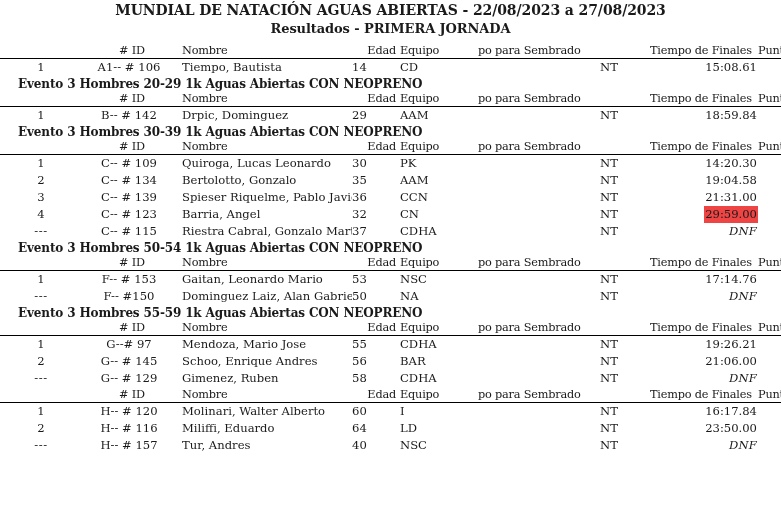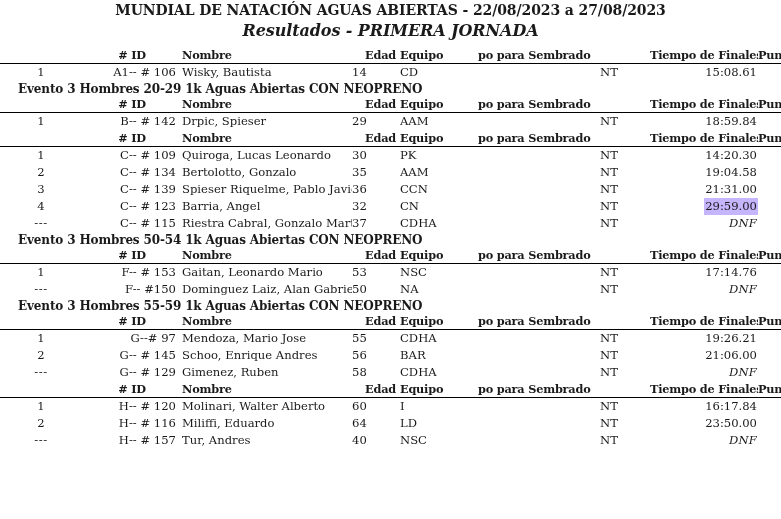--- a/index.html
+++ b/index.html
@@ -34,23 +34,22 @@
     text-align: center;
     font-weight: bold;
     letter-spacing: -0.1px;
   }
   .doc-title {
     font-size: 14px;
     padding-top: 2px;
     line-height: 1.25;
   }
   .doc-subtitle {
-    font-size: 16px;
+    font-size: 13px;
     line-height: 1.35;
-    font-style: italic;
   }
 
   
   .events {
     padding: 0 0 0 0;
     margin-top: 7px;
   }
   .event {
     margin-bottom: 1px;
   }
@@ -70,34 +69,34 @@
   }
   table.results th,
   table.results td {
     padding: 0;
     font-weight: normal;
     vertical-align: baseline;
     white-space: nowrap;
     overflow: hidden;
   }
   table.results thead th {
-    font-weight: bold;
+    font-weight: normal;
     font-size: 11.3px;
     border-bottom: 1.4px solid #000;
     padding-bottom: 1px;
     letter-spacing: -0.2px;
   }
   table.results tbody td {
     height: 17px;
     line-height: 17px;
   }
 
   
   .c-place  { width: 82px;  text-align: center; }
-  .c-id     { width: 100px; text-align: right; padding-right: 6px !important; }
+  .c-id     { width: 100px; text-align: center; padding-right: 6px !important; }
   .c-name   { width: 170px; text-align: left; }
   .c-age    { width: 44px;  padding-right: 5px !important; }
   .c-team   { width: 78px;  text-align: left; }
   .c-seed   { width: 140px; text-align: right; padding-right: 28px !important; }
   .c-time   { width: 108px; text-align: right; }
   .c-points { width: auto;  text-align: center; }
 
   thead .c-place  { text-align: center; }
   thead .c-id     { text-align: center; padding-right: 0 !important; }
   thead .c-name   { text-align: left; }
@@ -105,21 +104,21 @@
   thead .c-team   { text-align: left; }
   thead .c-seed   { text-align: left; }
   thead .c-time   { text-align: left; padding-left: 4px !important; }
   thead .c-points { text-align: center; }
 
   .time-cell .val {
     display: inline-block;
     padding: 0 1px;
   }
   .time-cell .val.selected {
-    background: #c4b5fd;
+    background: #ef4444;
   }
   .dnf { letter-spacing: 0.2px; font-style: italic; }
   .dash { letter-spacing: 0.5px; }
 </style>
 </head>
 <body>
 
 <div class="bleed-strip">· · · · · · · · · · · · · · · · · · · · · · · · · · · · · · · · · · · · · · · · · ·</div>
 
 <div class="doc-head">
@@ -139,21 +138,21 @@
             <th class="c-team">Equipo</th>
             <th class="c-seed">po para Sembrado</th>
             <th class="c-time">Tiempo de Finales</th>
             <th class="c-points">Puntos</th>
           </tr>
         </thead>
         <tbody>
           <tr>
             <td class="c-place">1</td>
             <td class="c-id">A1-- # 106</td>
-            <td class="c-name">Wisky, Bautista</td>
+            <td class="c-name">Tiempo, Bautista</td>
             <td class="c-age">14</td>
             <td class="c-team">CD</td>
             <td class="c-seed">NT</td>
             <td class="c-time time-cell"><span class="val">15:08.61</span></td>
             <td class="c-points"></td>
           </tr>
         </tbody>
       </table>
     </div>
     <div class="event">
@@ -168,31 +167,32 @@
             <th class="c-team">Equipo</th>
             <th class="c-seed">po para Sembrado</th>
             <th class="c-time">Tiempo de Finales</th>
             <th class="c-points">Puntos</th>
           </tr>
         </thead>
         <tbody>
           <tr>
             <td class="c-place">1</td>
             <td class="c-id">B-- # 142</td>
-            <td class="c-name">Drpic, Spieser</td>
+            <td class="c-name">Drpic, Dominguez</td>
             <td class="c-age">29</td>
             <td class="c-team">AAM</td>
             <td class="c-seed">NT</td>
             <td class="c-time time-cell"><span class="val">18:59.84</span></td>
             <td class="c-points"></td>
           </tr>
         </tbody>
       </table>
     </div>
     <div class="event">
+      <div class="event-title">Evento 3  Hombres 30-39 1k Aguas Abiertas CON NEOPRENO</div>
       <table class="results">
         <thead>
           <tr>
             <th class="c-place"></th>
             <th class="c-id"># ID</th>
             <th class="c-name">Nombre</th>
             <th class="c-age">Edad</th>
             <th class="c-team">Equipo</th>
             <th class="c-seed">po para Sembrado</th>
             <th class="c-time">Tiempo de Finales</th>

